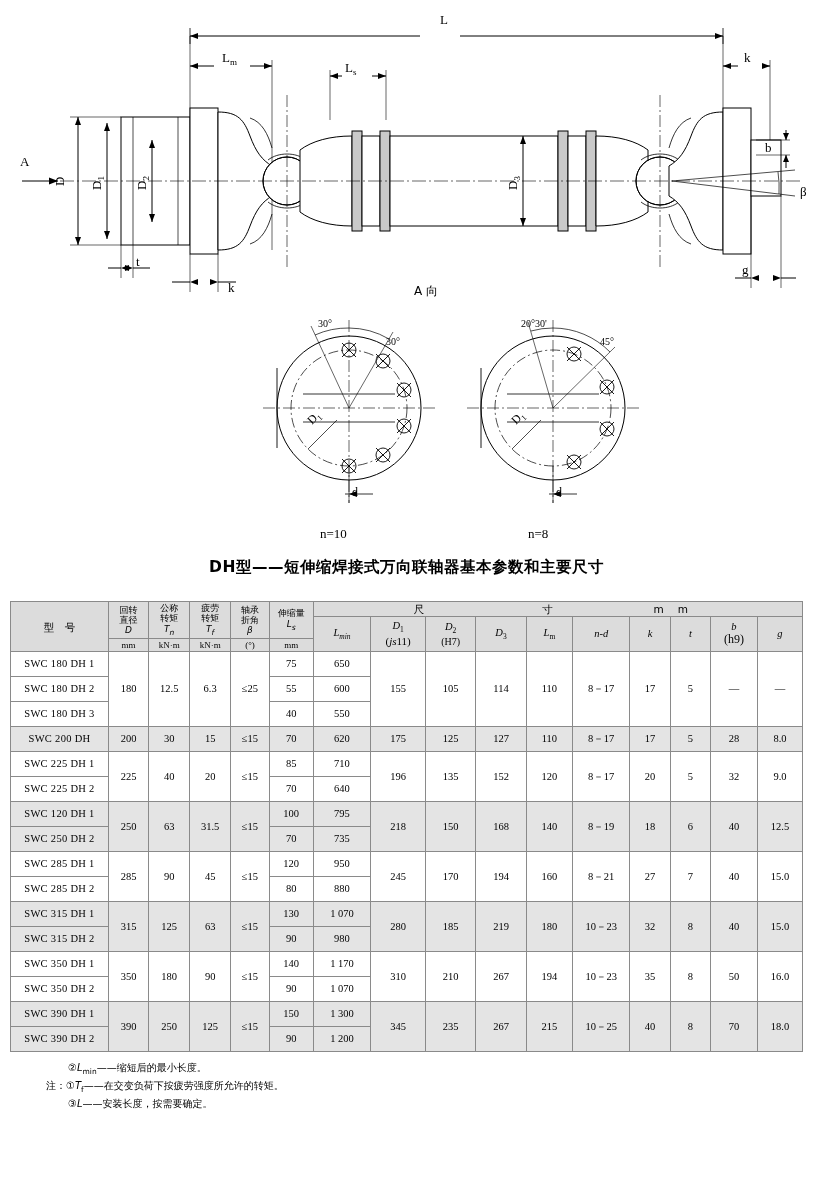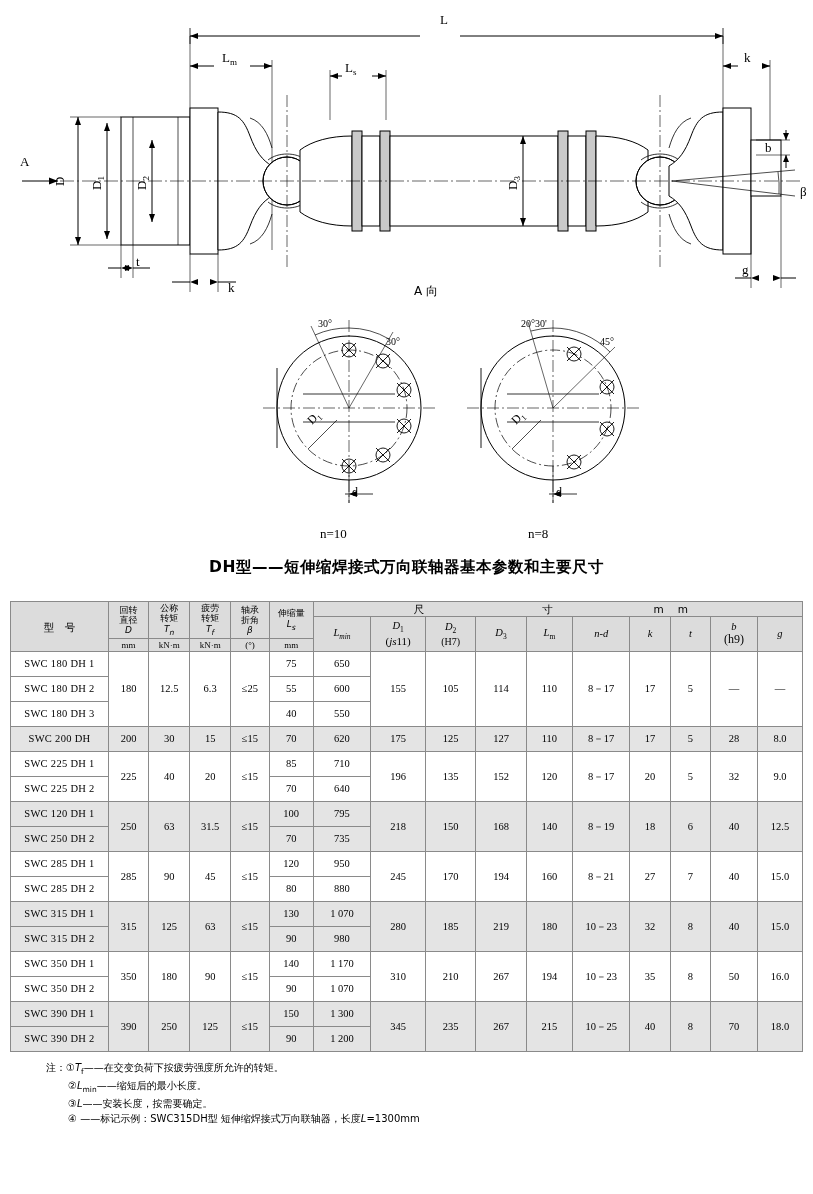--- a/index.html
+++ b/index.html
@@ -506,19 +506,18 @@
           <tr class="shade" style="height: 25px;">
             <td class="model">SWC 390  DH 2</td>
             <td>90</td>
             <td>1 200</td>
           </tr>
         </tbody>
     </table>
   </div>
 
   <div class="notes cn">
+    <div style="padding-left:22px">②<i>L</i><span class="sub">min</span>——缩短后的最小长度。</div>
     <div>注：①<i>T</i><span class="sub">f</span>——在交变负荷下按疲劳强度所允许的转矩。</div>
-    <div style="padding-left:22px">②<i>L</i><span class="sub">min</span>——缩短后的最小长度。</div>
     <div style="padding-left:22px">③<i>L</i>——安装长度，按需要确定。</div>
-    <div style="padding-left:22px">④ ——标记示例：SWC315DH型 短伸缩焊接式万向联轴器，长度<i>L</i>=1300mm</div>
   </div>
 
 </div>
 
 </body></html>

